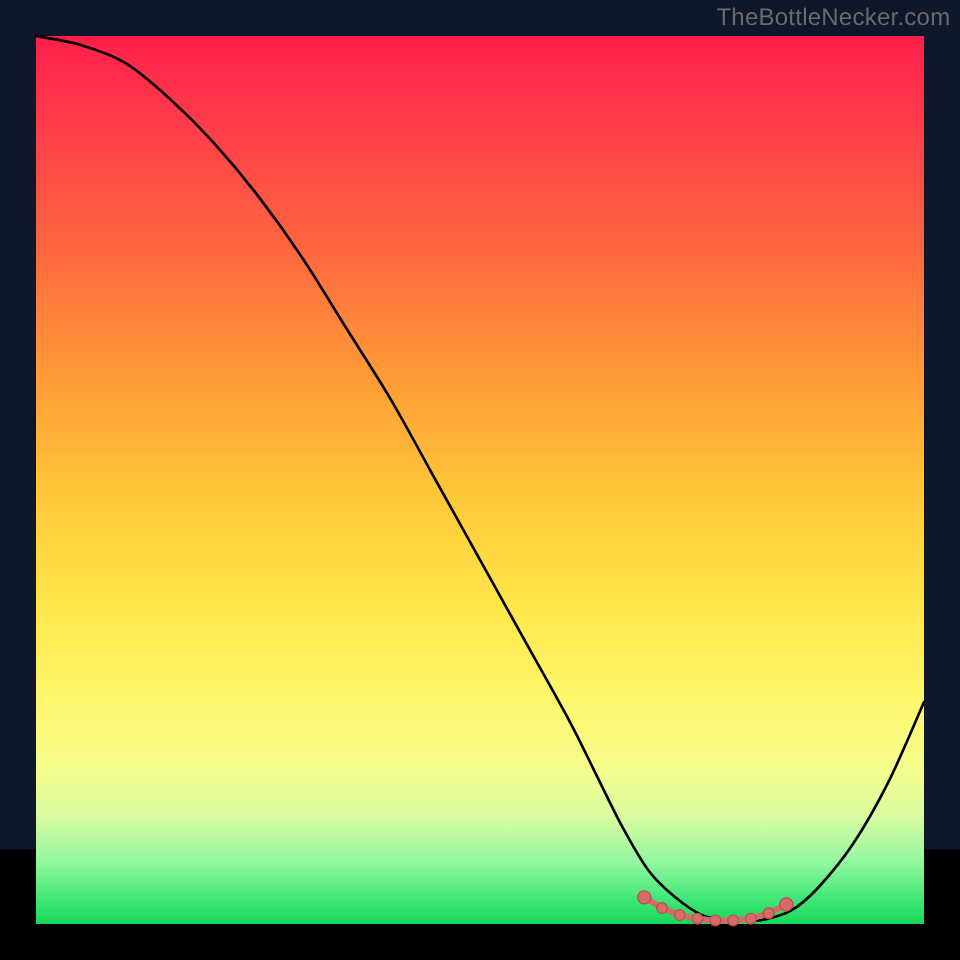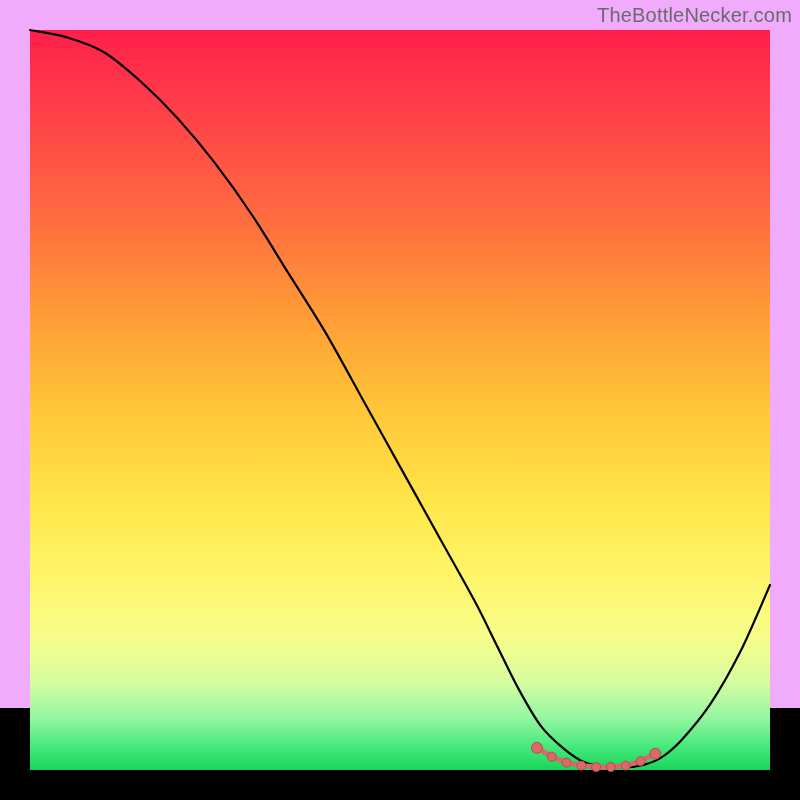--- a/index.html
+++ b/index.html
@@ -8,21 +8,21 @@
     width: 800px;
     height: 800px;
     background: #000;
     overflow: hidden;
     font-family: Arial, Helvetica, sans-serif;
   }
   .frame {
     position: relative;
     width: 800px;
     height: 708px;
-    background: #f0abfc;
+    background: #0f172a;
   }
   .watermark {
     position: absolute;
     top: 4px;
     right: 8px;
     color: #6a6a6a;
     font-size: 20px;
     font-weight: 500;
     letter-spacing: 0.2px;
     z-index: 5;

